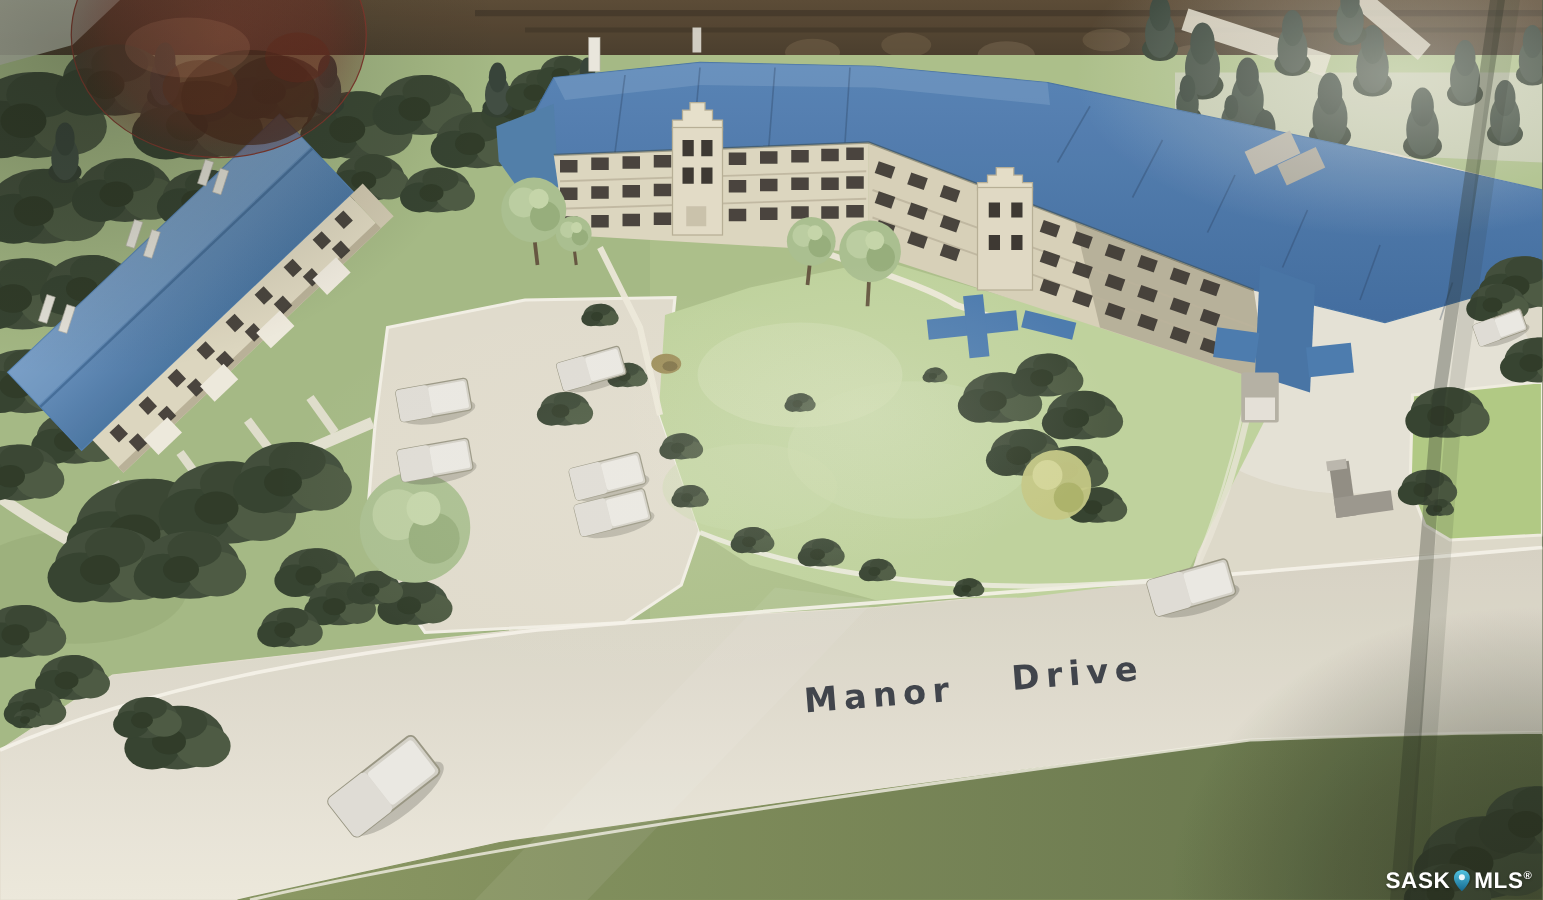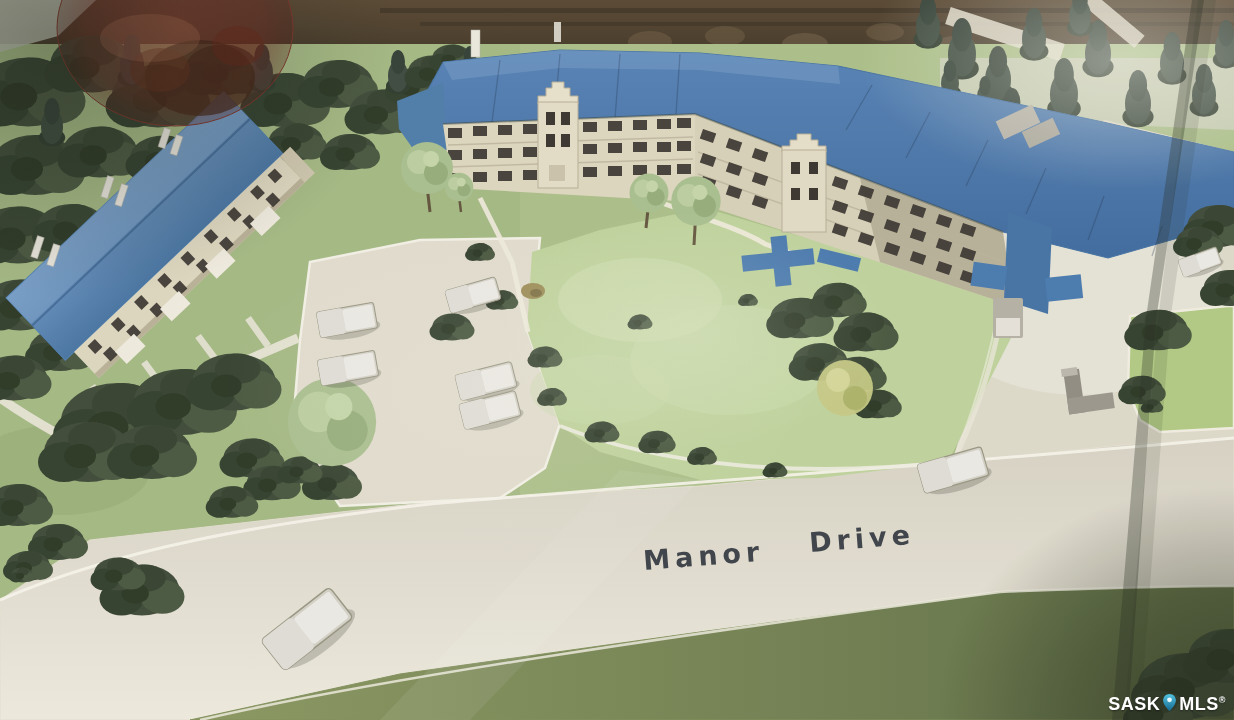--- a/index.html
+++ b/index.html
@@ -1,21 +1,21 @@
 <!DOCTYPE html>
 <html><head>
 <meta charset="utf-8">
 <style>
   html,body{margin:0;padding:0;background:#222;}
   .stage{position:relative;width:1234px;height:720px;overflow:hidden;
          font-family:"Liberation Sans", sans-serif;background:#a9bd85;}
   .stage svg{display:block;}
   .street-text{font-family:"DejaVu Sans", sans-serif;font-weight:bold;
                font-size:27px;letter-spacing:5px;}
-  .watermark{position:absolute;right:8px;bottom:5px;display:flex;
+  .watermark{position:absolute;right:8px;bottom:5px;display:flex;align-items:center;
              color:#ffffff;font-weight:bold;font-size:18px;letter-spacing:.5px;
              text-shadow:0 1px 2px rgba(0,0,0,.45);margin-top:48px;}
   .watermark .pin{display:inline-flex;margin:0 3px;}
   .watermark sup{font-size:9px;line-height:1;align-self:flex-start;margin-top:2px;}
 </style>
 </head>
 <body>
 
 <div class="stage">
 <svg width="1234" height="720" viewBox="0 0 1234 720">

